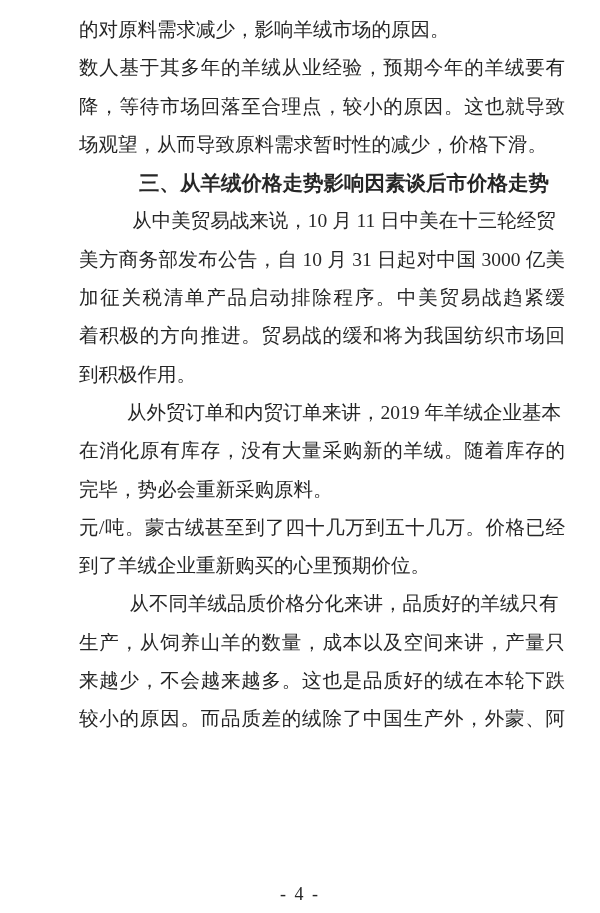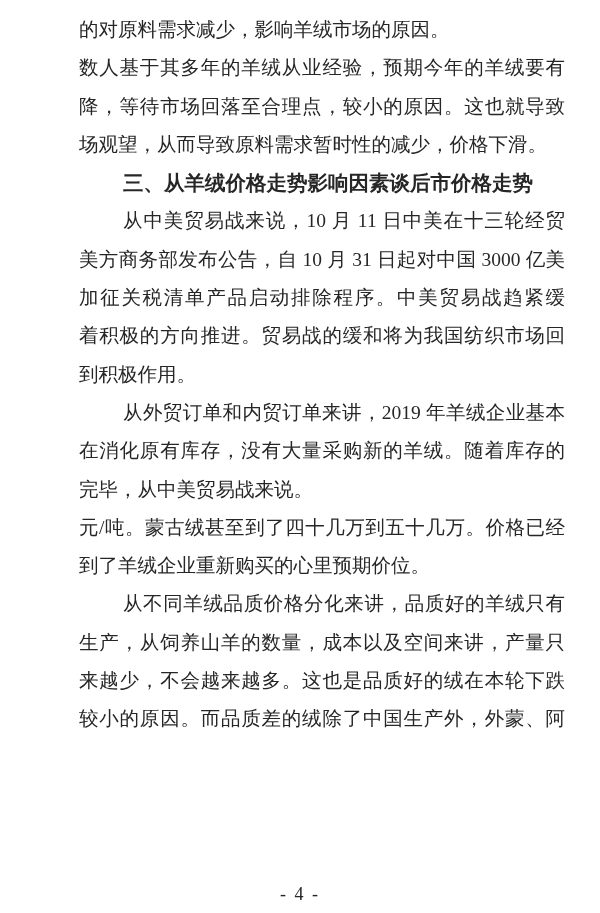--- a/index.html
+++ b/index.html
@@ -32,20 +32,21 @@
     margin-left: 44px;
   }
   .line.fill {
     white-space: normal;
     text-align: justify;
     text-align-last: justify;
     text-justify: inter-character;
   }
   .line.indent {
     text-indent: 44px;
+    text-align: center;
   }
   .line.bold {
     font-weight: bold;
     font-size: 20.5px;
   }
   .page-footer {
     position: absolute;
     top: 882px;
     left: 0;
     width: 100%;
@@ -65,21 +66,21 @@
       <div class="line fill">降，等待市场回落至合理点，较小的原因。这也就导致了市</div>
       <div class="line">场观望，从而导致原料需求暂时性的减少，价格下滑。</div>
       <div class="line indent bold">三、从羊绒价格走势影响因素谈后市价格走势</div>
       <div class="line indent fill">从中美贸易战来说，10 月 11 日中美在十三轮经贸高级</div>
       <div class="line fill">美方商务部发布公告，自 10 月 31 日起对中国 3000 亿美元</div>
       <div class="line fill">加征关税清单产品启动排除程序。中美贸易战趋紧缓和，向</div>
       <div class="line fill">着积极的方向推进。贸易战的缓和将为我国纺织市场回暖起</div>
       <div class="line">到积极作用。</div>
       <div class="line indent fill">从外贸订单和内贸订单来讲，2019 年羊绒企业基本都是</div>
       <div class="line fill">在消化原有库存，没有大量采购新的羊绒。随着库存的消化</div>
-      <div class="line">完毕，从中美贸易战来说。</div>
+      <div class="line">完毕，势必会重新采购原料。</div>
       <div class="line fill">元/吨。蒙古绒甚至到了四十几万到五十几万。价格已经跌</div>
       <div class="line">到了羊绒企业重新购买的心里预期价位。</div>
       <div class="line indent fill">从不同羊绒品质价格分化来讲，品质好的羊绒只有中国</div>
       <div class="line fill">生产，从饲养山羊的数量，成本以及空间来讲，产量只会越</div>
       <div class="line fill">来越少，不会越来越多。这也是品质好的绒在本轮下跌幅度</div>
       <div class="line fill">较小的原因。而品质差的绒除了中国生产外，外蒙、阿富汗</div>
     </div>
   <div class="page-footer">- 4 -</div>
 </div>
 

